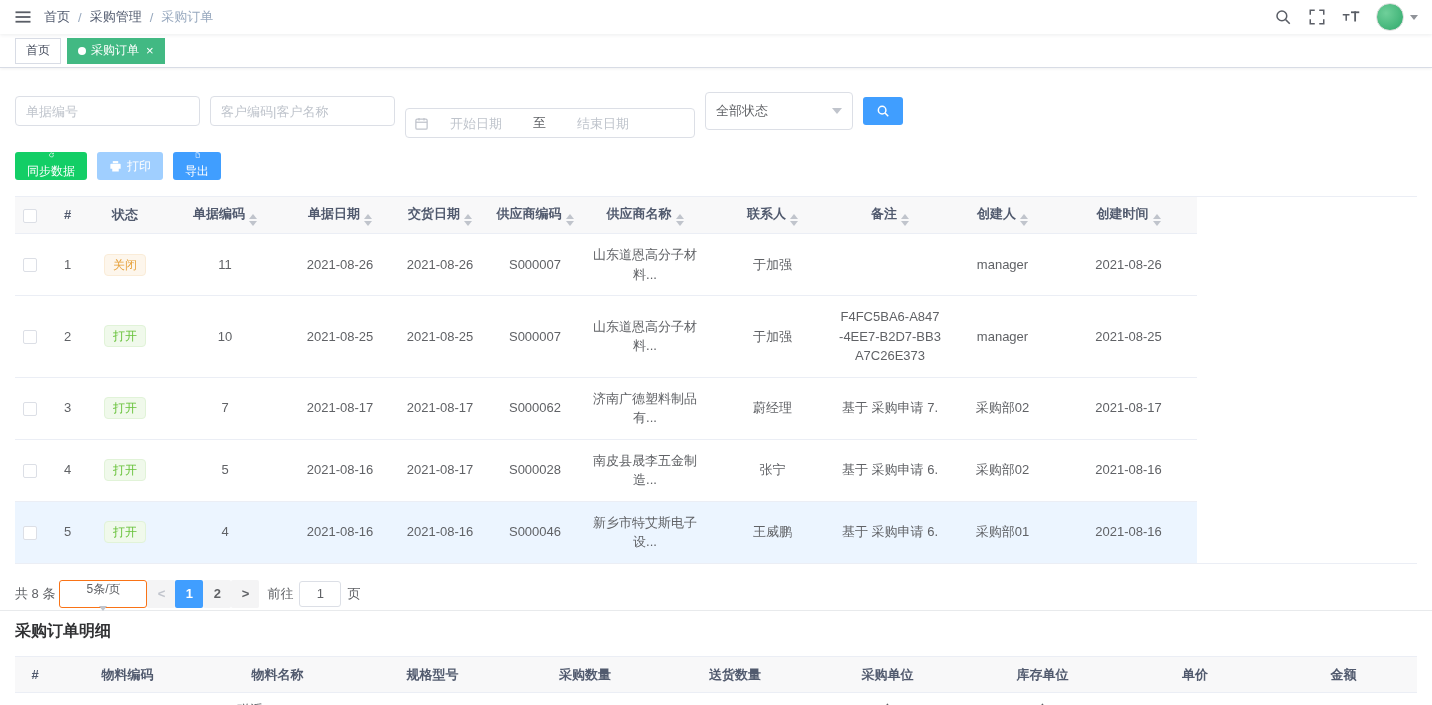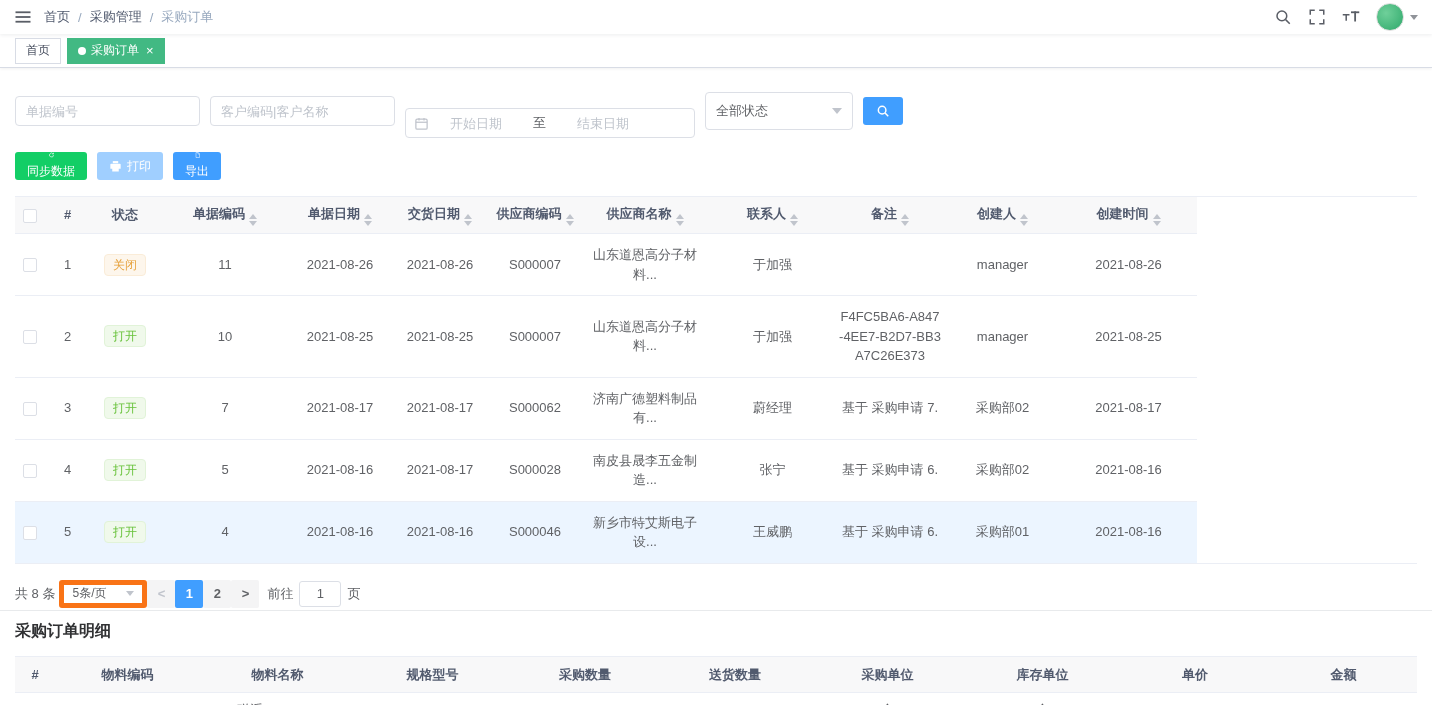--- a/index.html
+++ b/index.html
@@ -79,23 +79,23 @@
   .sort .asc { border-bottom: 5px solid #c0c4cc; }
   .sort .desc { border-top: 5px solid #c0c4cc; }
 
   .detail-wrap { border-top: 1px solid #ebeef5; }
   .detail-table th { padding: 8px 4px; }
   .detail-table td { padding: 7px 4px; }
 
   
   .pagination { display: flex; align-items: center; margin: 16px 0 2px; font-size: 13px; color: #606266; }
   .pg-total { margin-right: 4px; }
-  .pg-size { height: 28px; min-width: 88px; border: 5px solid #f97316; border-radius: 3px;
+  .pg-size { height: 28px; min-width: 88px; border: 1px solid #f97316; border-radius: 3px;
     display: inline-flex; align-items: center; justify-content: space-between; padding: 0 8px; gap: 8px;
-    cursor: pointer; color: #606266; font-size: 12px; }
+    cursor: pointer; color: #606266; font-size: 12px; flex-direction: column; }
   .pg-size .select-caret { border-left-width: 4px; border-right-width: 4px; border-top-width: 5px; }
   .pager-btn, .pager-item { min-width: 28px; height: 28px; line-height: 28px; background: #f4f4f5;
     border-radius: 2px; text-align: center; color: #606266; cursor: pointer; font-weight: bold;
     display: inline-block; padding: 0 4px; user-select: none; }
   .pager-btn.disabled { color: #c0c4cc; cursor: not-allowed; }
   .pager-item.active { background: #409eff; color: #fff; cursor: default; }
   .pg-jump { margin-left: 8px; display: inline-flex; align-items: center; gap: 6px; }
   .jump-input { width: 42px; height: 26px; border: 1px solid #dcdfe6; border-radius: 3px;
     text-align: center; font-size: 13px; color: #606266; outline: none; font-family: inherit; }
 

